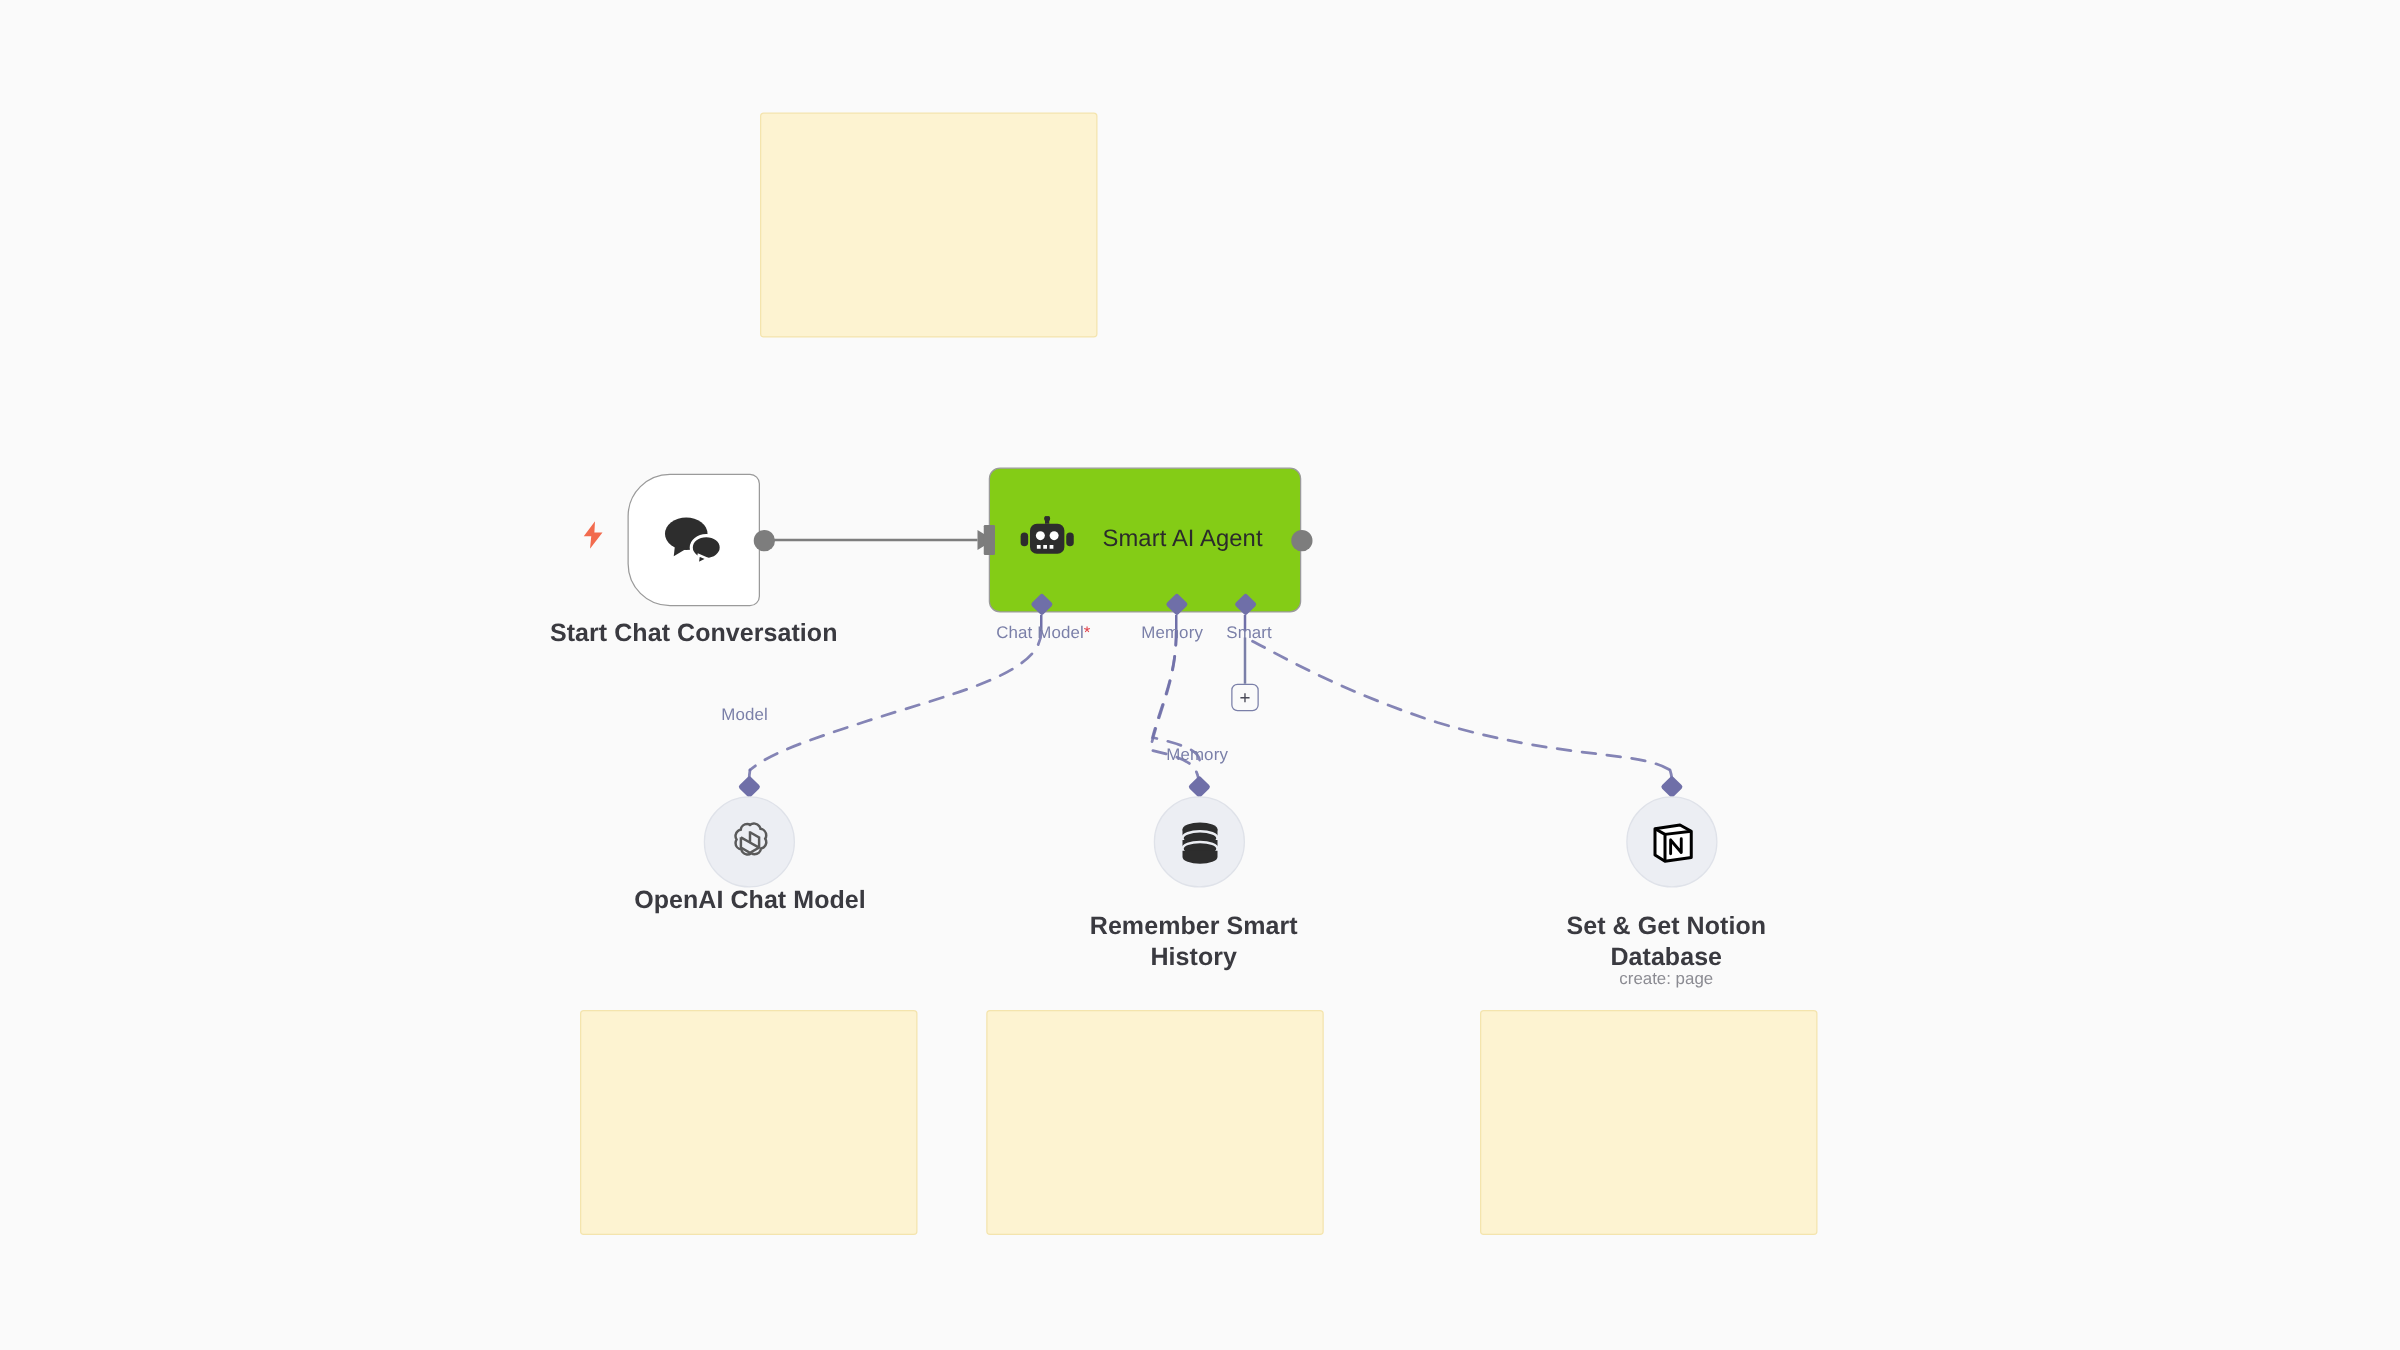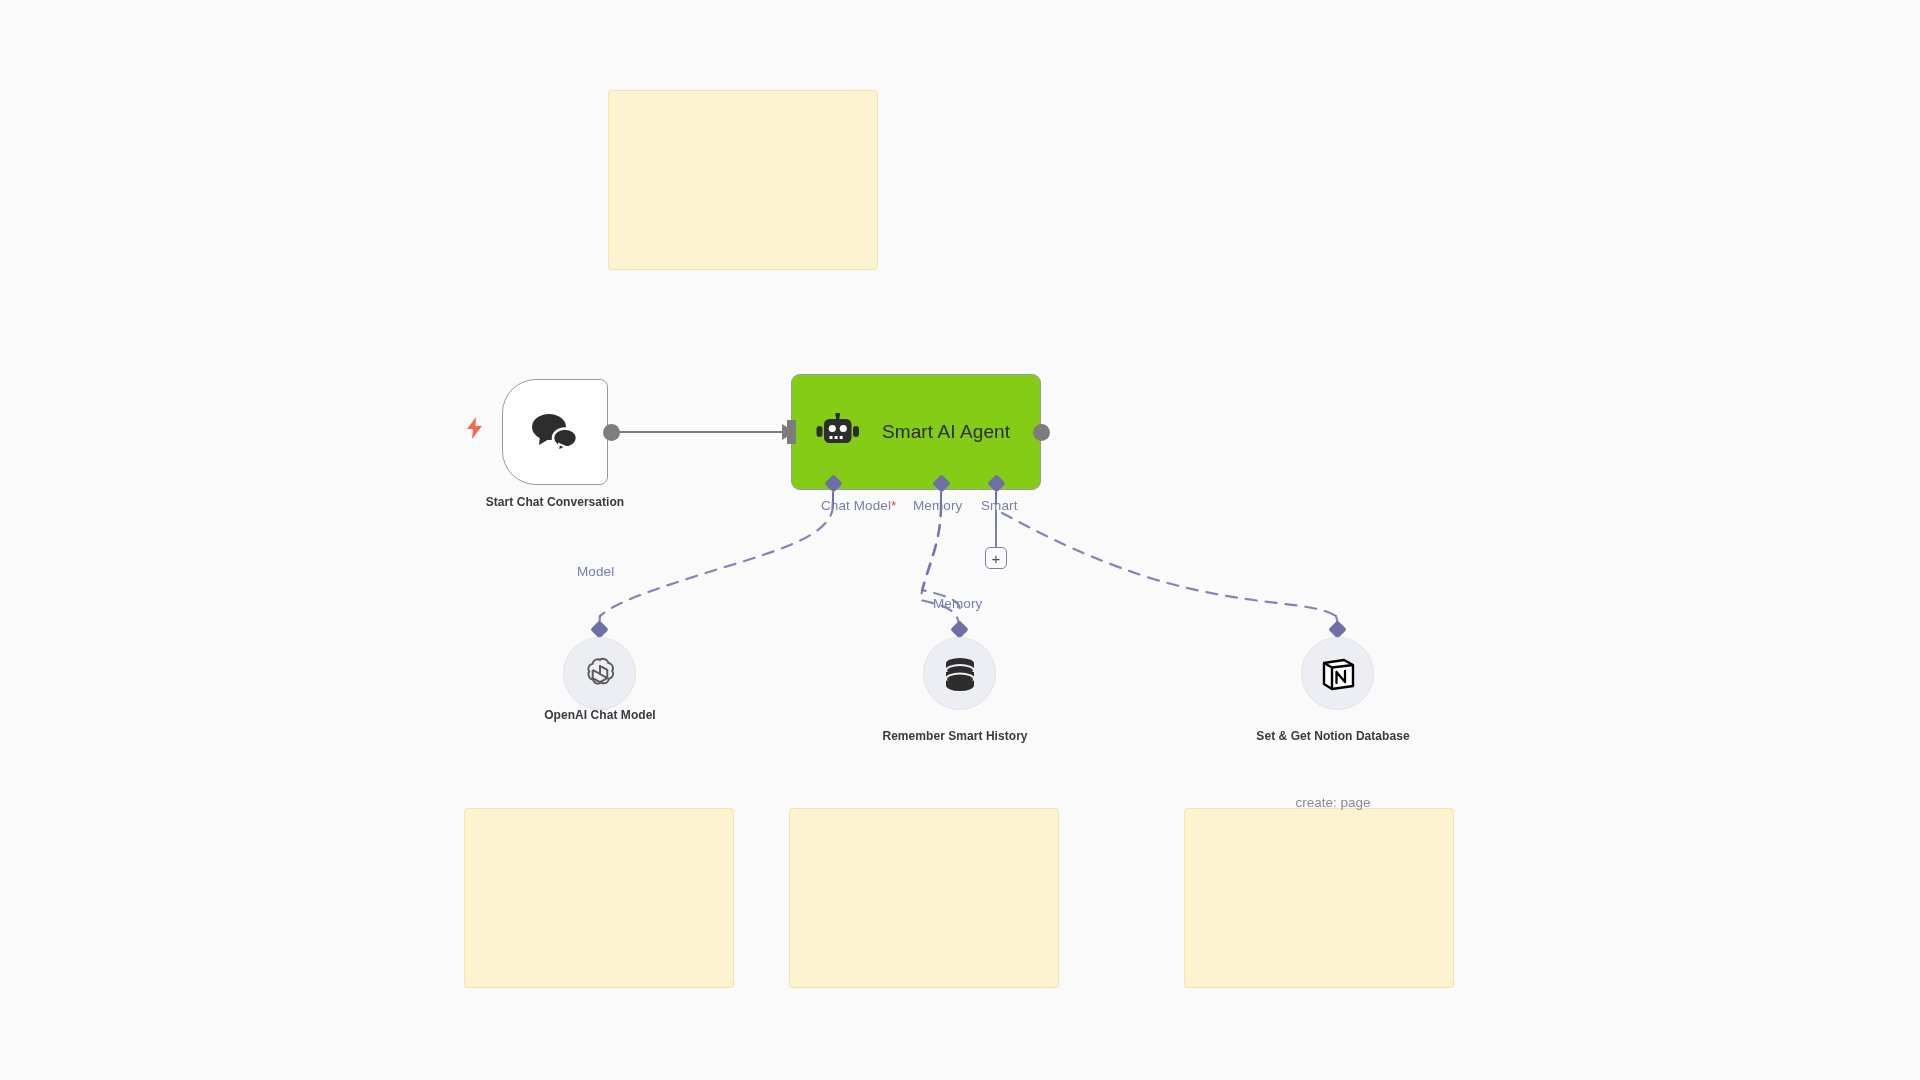--- a/index.html
+++ b/index.html
@@ -83,21 +83,21 @@
     box-sizing: border-box;
     display: flex;
     align-items: center;
     justify-content: center;
   }
 
   
   .node-caption {
     position: absolute;
     text-align: center;
-    font-size: 12px;
+    font-size: 20px;
     font-weight: 600;
     color: #3a3a40;
     line-height: 1.26;
     letter-spacing: 0.05px;
   }
 
   .node-subcaption {
     position: absolute;
     text-align: center;
     font-size: 13.5px;
@@ -244,21 +244,21 @@
   </div>
 
   <div class="endpoint-dot" style="left:1033px; top:424px;"></div>
 
   <div class="input-bar" style="left:787px; top:420px;"></div>
 
   <div class="diamond" style="left:827px; top:477px;"></div>
   <div class="diamond" style="left:935px; top:477px;"></div>
   <div class="diamond" style="left:990px; top:477px;"></div>
 
-  <div class="conn-label" style="left:797px; top:498px;margin-left:24px;">
+  <div class="conn-label" style="left:797px; top:498px;">
     <span>Chat Model</span><span class="req-star">*</span>
   </div>
 
   <div class="conn-label" style="left:913px; top:498px;">Memory</div>
 
   <div class="conn-label" style="left:981px; top:498px;">Smart</div>
 
   <div class="plus-btn" style="left:985px; top:547px;">+</div>
 
   <div class="conn-label" style="left:577px; top:564px;">Model</div>
@@ -297,15 +297,15 @@
     <svg class="icon" width="36" height="36" viewBox="0 0 36 36">
       <path d="M4 7 L24 4 L33 9 L33 30 L12 33 L4 28 Z" fill="#ffffff" stroke="#000000" stroke-width="2.4" stroke-linejoin="round"></path>
       <path d="M4 7 L12 11.5 L12 33" fill="none" stroke="#000000" stroke-width="2.4" stroke-linejoin="round"></path>
       <path d="M12 11.5 L33 9" fill="none" stroke="#000000" stroke-width="2.4" stroke-linejoin="round"></path>
       <path d="M16.5 16 L16.5 27 M16.5 16 L25 26 M25 15 L25 26" fill="none" stroke="#000000" stroke-width="2.3" stroke-linecap="round" stroke-linejoin="round"></path>
     </svg>
   </div>
 
   <div class="node-caption" style="left:1248px; top:729px; width:170px;">Set &amp; Get Notion Database</div>
 
-  <div class="node-subcaption" style="left:1248px; top:795px; width:170px;">create: page</div>
+  <div class="node-subcaption" style="left:1248px; top:775px; width:170px;">create: page</div>
 
 </div>
 
 </body></html>

